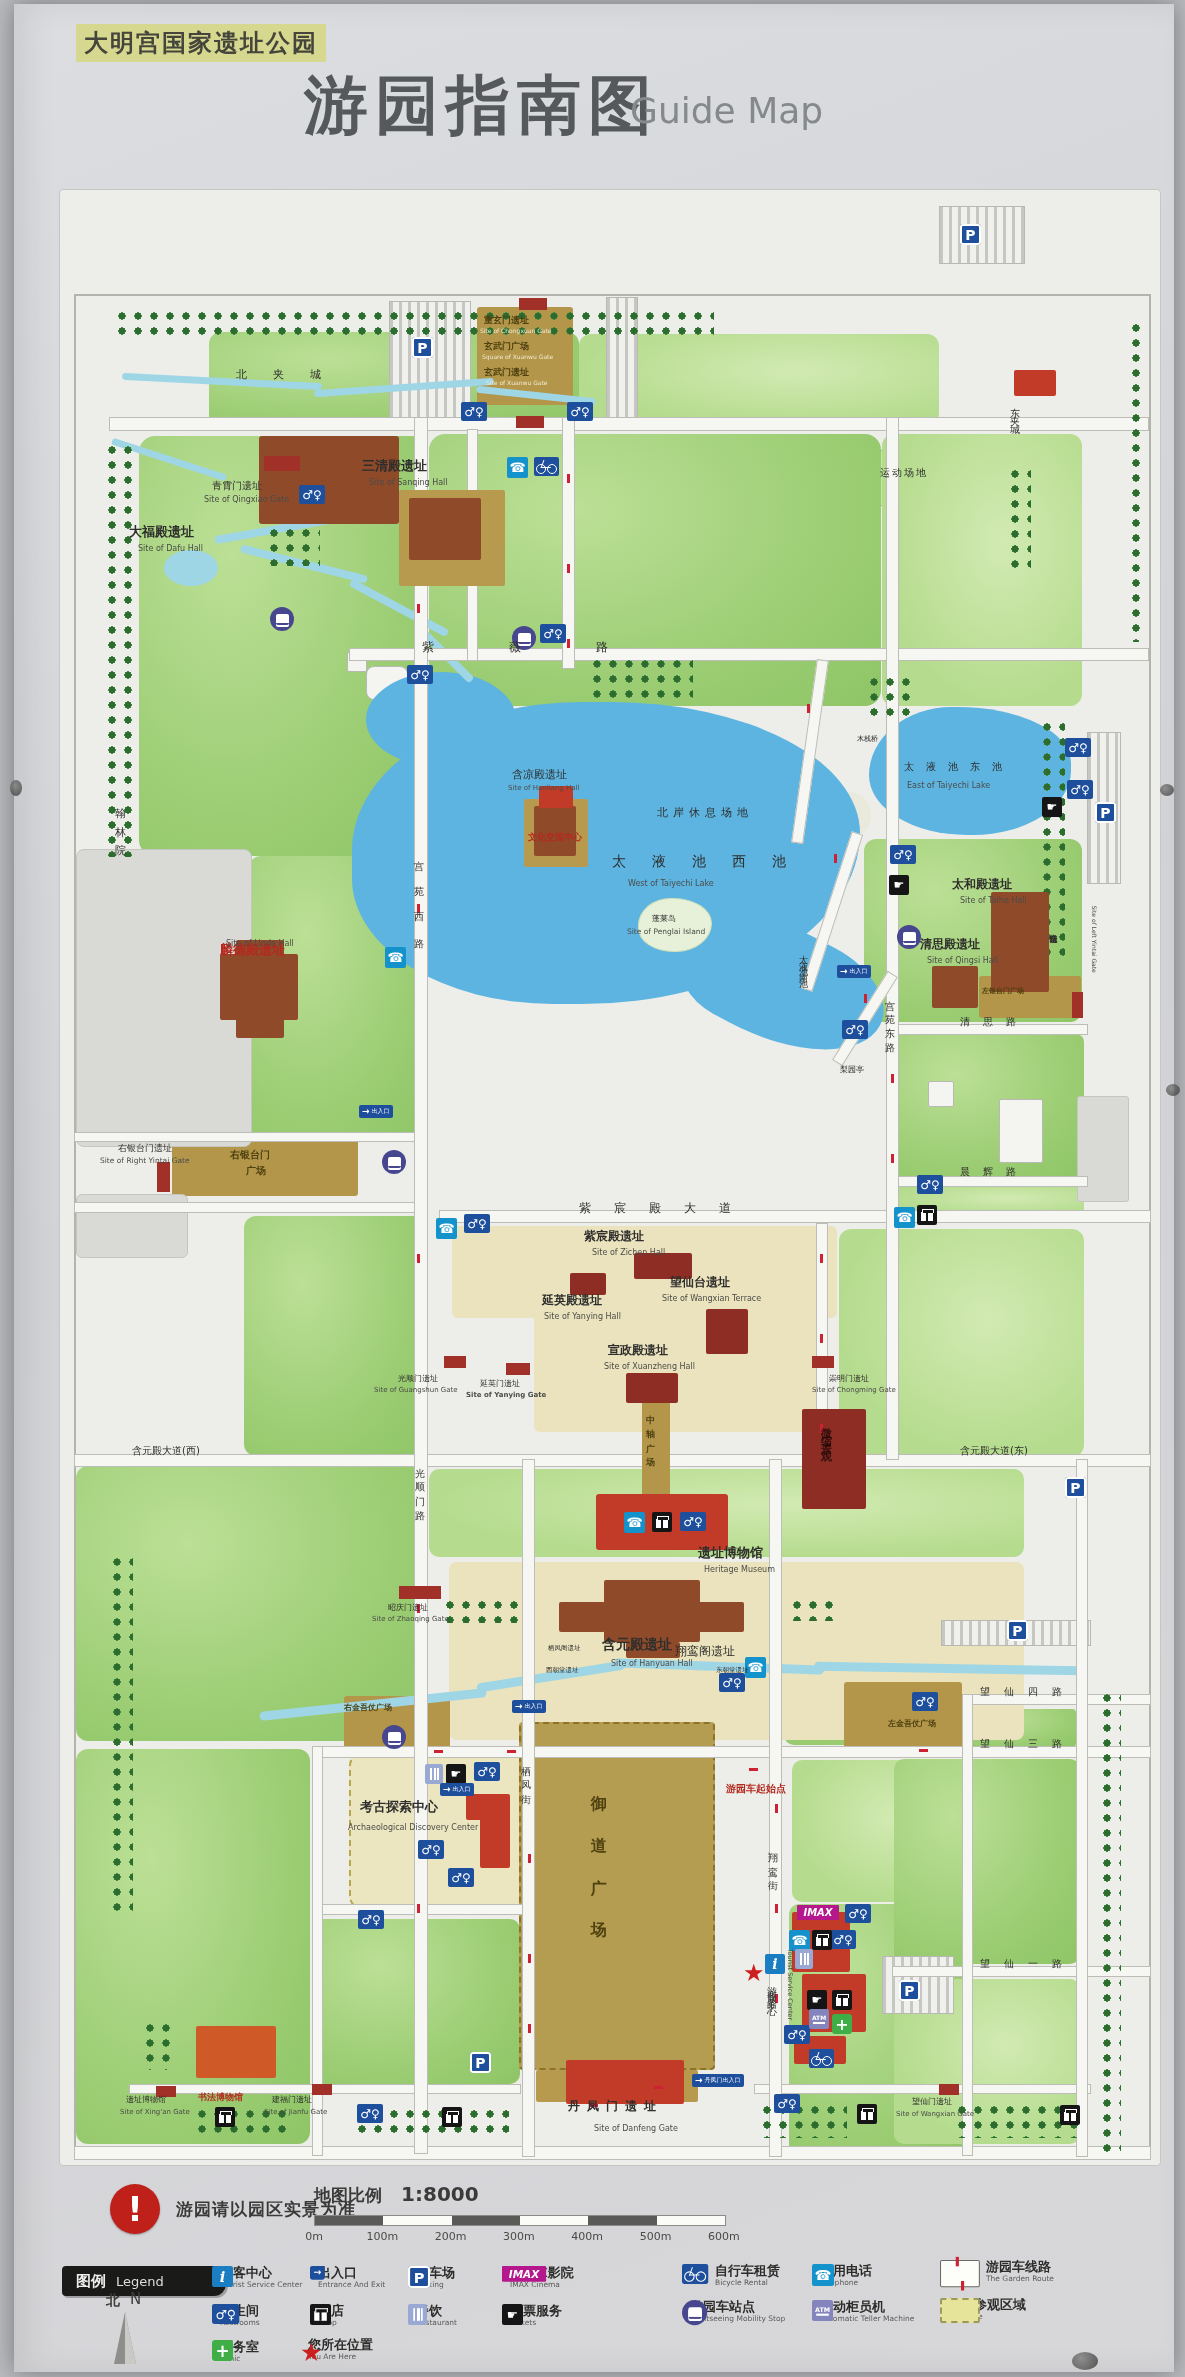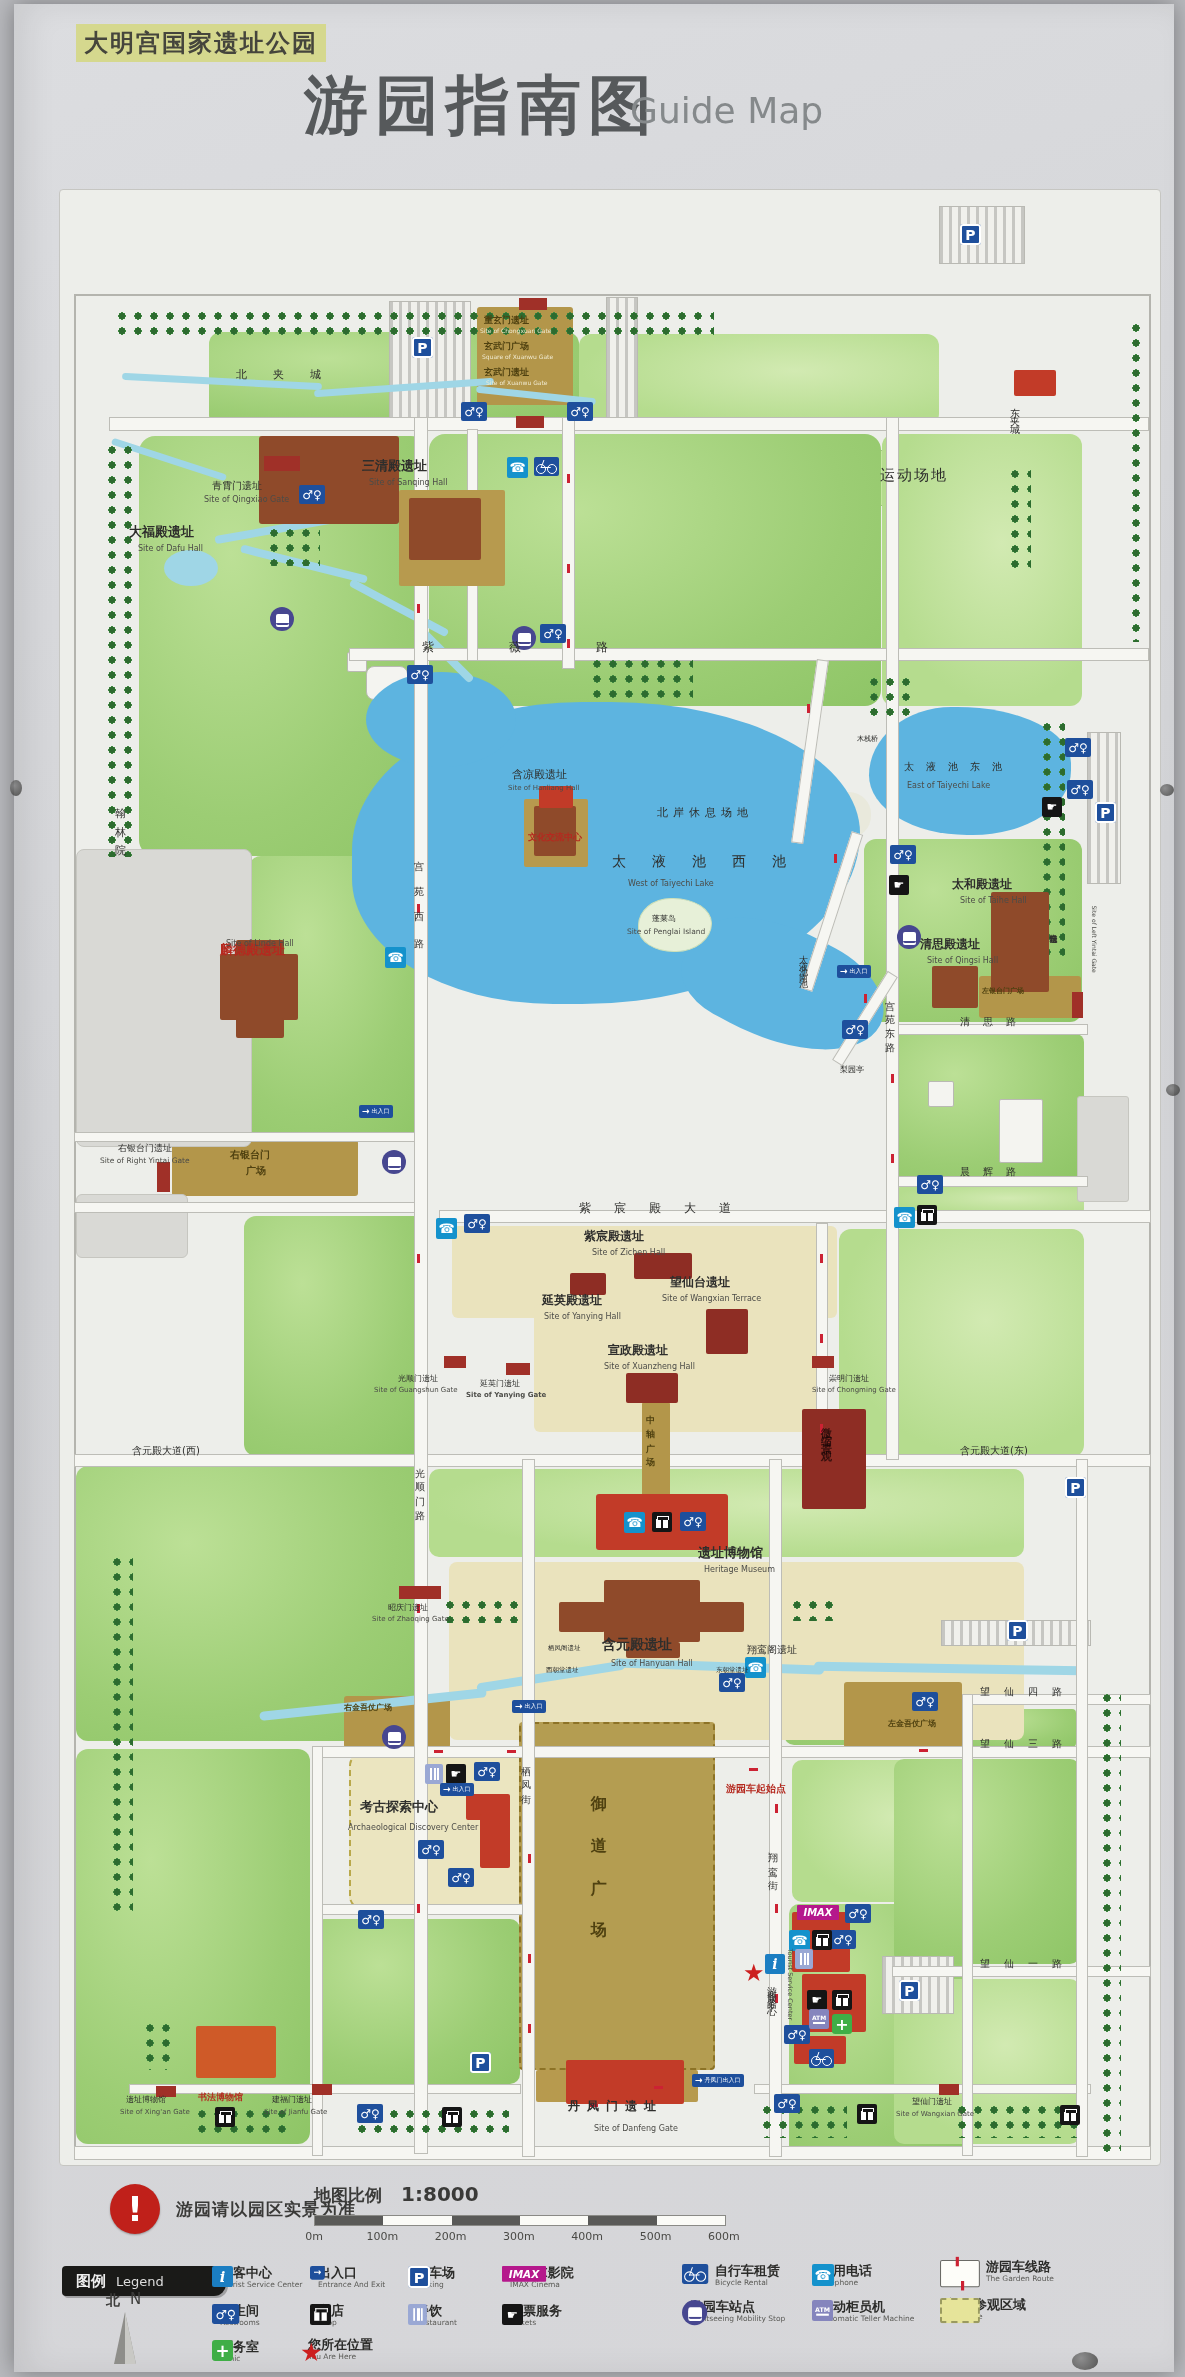--- a/index.html
+++ b/index.html
@@ -434,21 +434,21 @@
         <span class="etx">出入口</span>
       </div>
       <div class="mlab" style="left: 222px; top: 365px; font-size: 11px; letter-spacing: 26px;">北夹城</div>
       <div class="mlab gold" style="left: 470px; top: 312px; font-size: 9px;">重玄门遗址</div>
       <div class="mlab gold-en" style="left: 466px; top: 324px; font-size: 6px;">Site of Chongxuan Gate</div>
       <div class="mlab gold" style="left: 470px; top: 338px; font-size: 9px;">玄武门广场</div>
       <div class="mlab gold-en" style="left: 468px; top: 350px; font-size: 6px;">Square of Xuanwu Gate</div>
       <div class="mlab gold" style="left: 470px; top: 364px; font-size: 9px;">玄武门遗址</div>
       <div class="mlab gold-en" style="left: 472px; top: 376px; font-size: 6px;">Site of Xuanwu Gate</div>
       <div class="mlab vert" style="left: 995px; top: 396px; font-size: 10px; letter-spacing: 8px;">东夹城</div>
-      <div class="mlab" style="left: 866px; top: 464px; font-size: 15px; letter-spacing: 2px;">运动场地</div>
+      <div class="mlab" style="left: 866px; top: 464px; font-size: 10px; letter-spacing: 2px;">运动场地</div>
       <div class="mlab" style="left: 198px; top: 477px; font-size: 10px;">青霄门遗址</div>
       <div class="mlab en" style="left: 190px; top: 492px; font-size: 8px;">Site of Qingxiao Gate</div>
       <div class="mlab b" style="left: 348px; top: 455px; font-size: 13px;">三清殿遗址</div>
       <div class="mlab en" style="left: 355px; top: 475px; font-size: 8px;">Site of Sanqing Hall</div>
       <div class="mlab b" style="left: 115px; top: 521px; font-size: 13px;">大福殿遗址</div>
       <div class="mlab en" style="left: 124px; top: 541px; font-size: 8px;">Site of Dafu Hall</div>
       <div class="mlab" style="left: 498px; top: 765px; font-size: 11px;">含凉殿遗址</div>
       <div class="mlab en" style="left: 494px; top: 781px; font-size: 7px;">Site of Hanliang Hall</div>
       <div class="mlab redt" style="left: 514px; top: 806px; font-size: 9px;">文化交流中心</div>
       <div class="mlab" style="left: 643px; top: 803px; font-size: 11px; letter-spacing: 5px;">北岸休息场地</div>
@@ -501,21 +501,21 @@
       <div class="mlab" style="left: 374px; top: 1600px; font-size: 8px;">昭庆门遗址</div>
       <div class="mlab en" style="left: 358px; top: 1612px; font-size: 7px;">Site of Zhaoqing Gate</div>
       <div class="mlab vert onred" style="left: 806px; top: 1414px; font-size: 11px; letter-spacing: 8px;">微缩景观</div>
       <div class="mlab vert gold" style="left: 631px; top: 1404px; font-size: 9px; letter-spacing: 14px;">中轴广场</div>
       <div class="mlab b" style="left: 684px; top: 1542px; font-size: 13px;">遗址博物馆</div>
       <div class="mlab en" style="left: 690px; top: 1562px; font-size: 8px;">Heritage Museum</div>
       <div class="mlab b" style="left: 588px; top: 1633px; font-size: 14px;">含元殿遗址</div>
       <div class="mlab en" style="left: 597px; top: 1656px; font-size: 8px;">Site of Hanyuan Hall</div>
       <div class="mlab" style="left: 534px; top: 1641px; font-size: 6.5px;">栖凤阁遗址</div>
       <div class="mlab" style="left: 532px; top: 1663px; font-size: 6.5px;">西朝堂遗址</div>
-      <div class="mlab" style="left: 733px; top: 1641px; font-size: 10px;">翔鸾阁遗址</div>
+      <div class="mlab" style="left: 661px; top: 1641px; font-size: 12px;">翔鸾阁遗址</div>
       <div class="mlab" style="left: 702px; top: 1663px; font-size: 6.5px;">东朝堂遗址</div>
       <div class="mlab gold" style="left: 330px; top: 1700px; font-size: 8px;">右金吾仗广场</div>
       <div class="mlab gold" style="left: 874px; top: 1716px; font-size: 8px;">左金吾仗广场</div>
       <div class="mlab redt" style="left: 712px; top: 1757px; font-size: 10px;">游园车起始点</div>
       <div class="mlab b" style="left: 346px; top: 1796px; font-size: 13px;">考古探索中心</div>
       <div class="mlab en" style="left: 334px; top: 1820px; font-size: 8px;">Archaeological Discovery Center</div>
       <div class="mlab vert gold" style="left: 576px; top: 1778px; font-size: 16px; letter-spacing: 42px;">御道广场</div>
       <div class="mlab vert" style="left: 506px; top: 1754px; font-size: 10px; letter-spacing: 14px;">栖凤街</div>
       <div class="mlab vert" style="left: 753px; top: 1840px; font-size: 10px; letter-spacing: 14px;">翔鸾街</div>
       <div class="mlab" style="left: 966px; top: 1683px; font-size: 10px; letter-spacing: 14px;">望仙四路</div>

